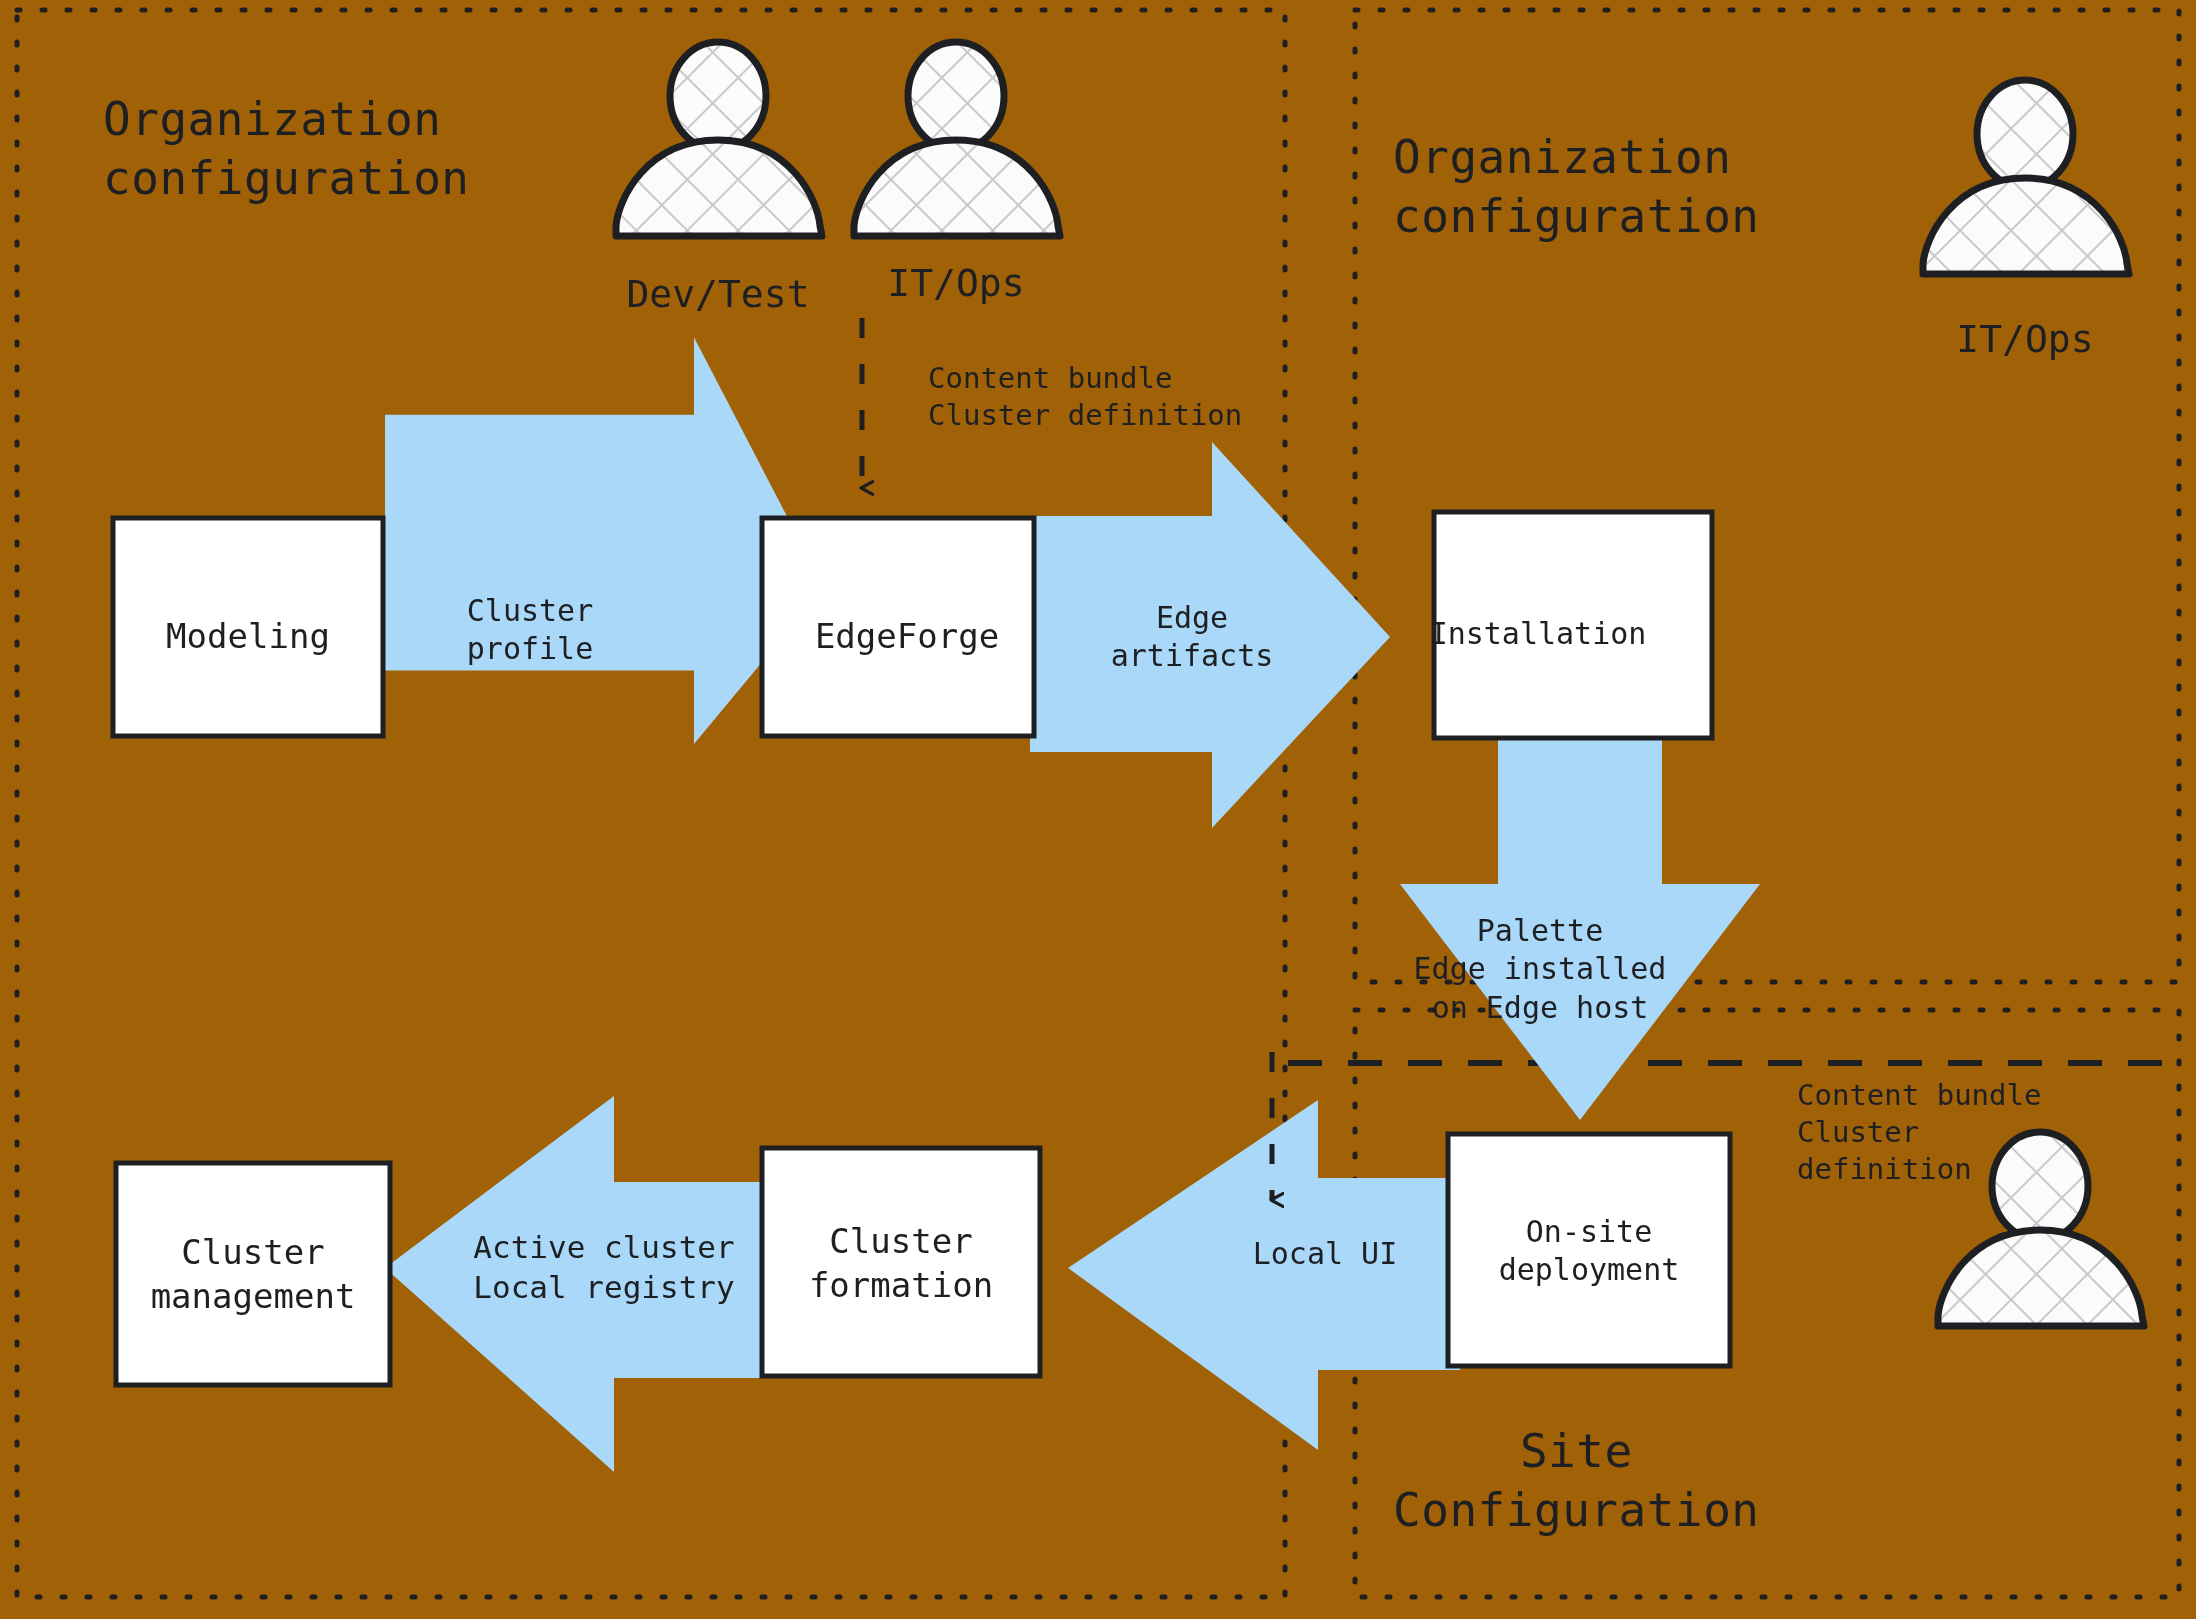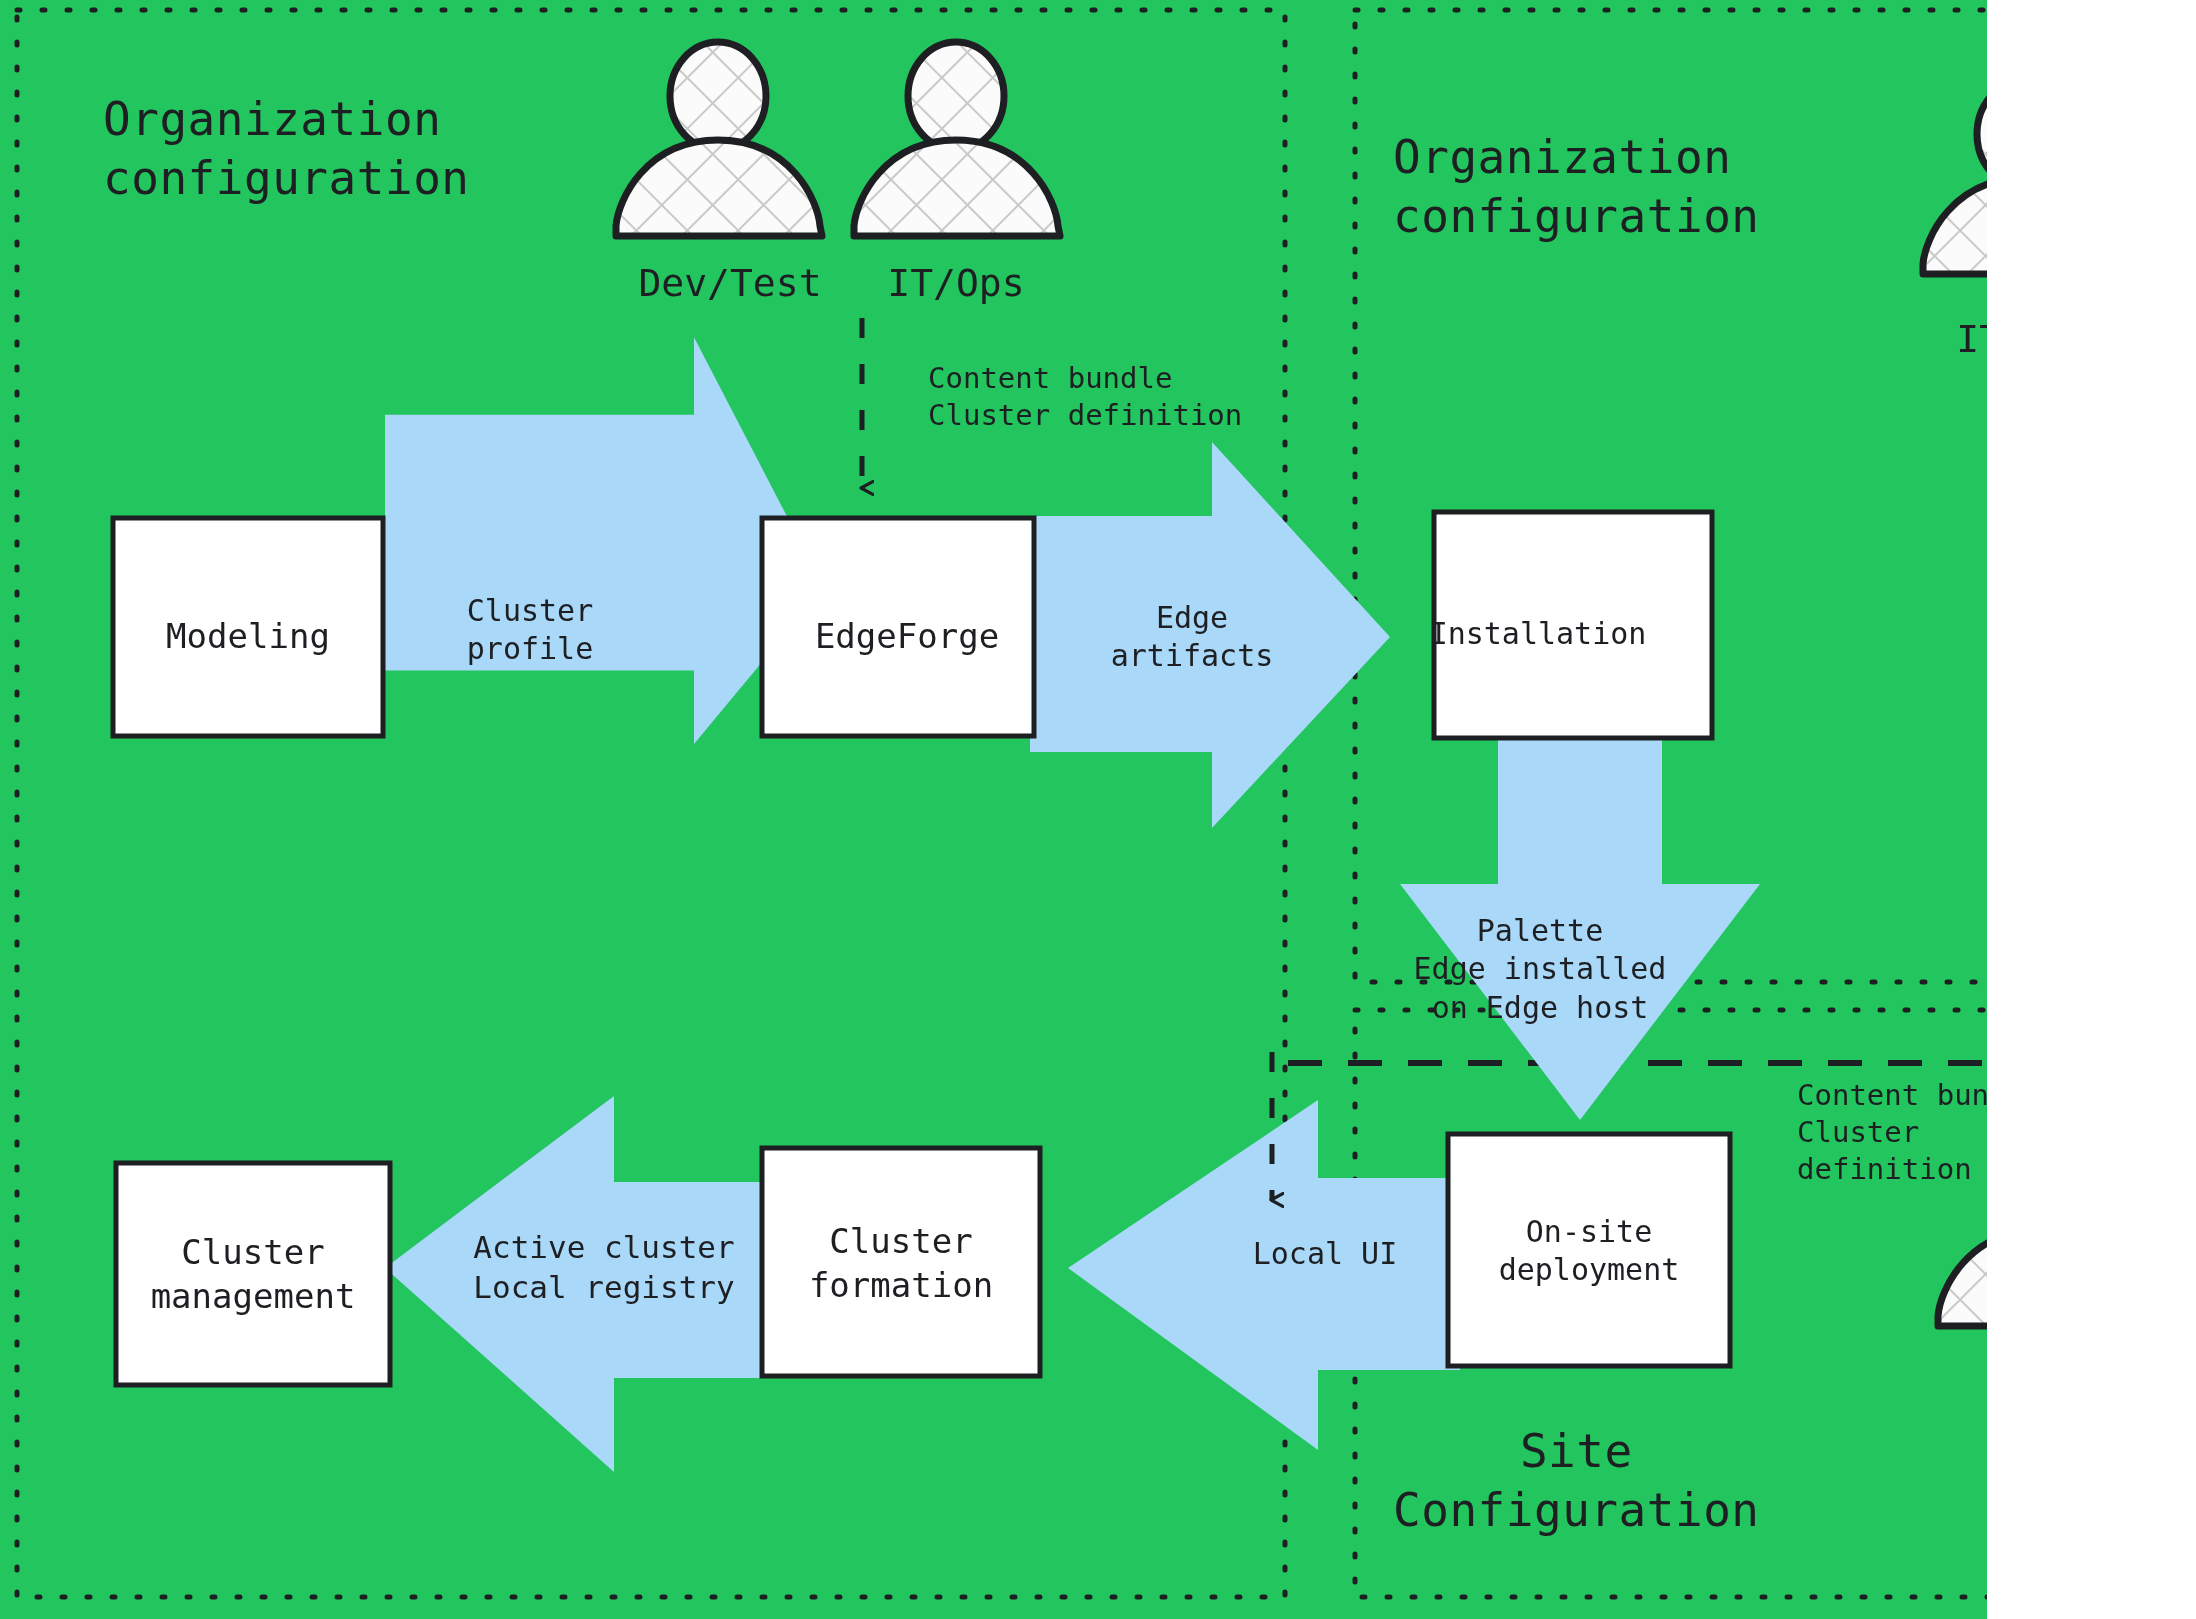--- a/index.html
+++ b/index.html
@@ -1,16 +1,16 @@
 <!DOCTYPE html>
 <html><head>
 <meta charset="utf-8">
 <style>
   html,body{margin:0;padding:0;background:#ffffff;}
-  #stage{position:relative;width:1987px;height:1619px;background:#22c55e;
+  #stage{position:relative;width:2196px;height:1619px;background:#a16207;
          font-family:"DejaVu Sans Mono","Liberation Mono",monospace;overflow:hidden;}
   svg#canvas{position:absolute;left:0;top:0;width:2196px;height:1619px;}
   .lbl{position:absolute;color:#1d1f23;font-family:"DejaVu Sans Mono","Liberation Mono",monospace;
        line-height:1.28;white-space:pre;}
   .zone-title{font-size:46px;font-weight:400;letter-spacing:.5px;}
   .box-label{font-size:34px;text-align:center;}
   .arrow-label{font-size:30px;text-align:center;}
   .ann{font-size:28px;margin-left:44px;}
   .persona{font-size:38px;text-align:center;}
   .ctr{transform:translate(-50%,-50%);text-align:center;}
@@ -78,21 +78,21 @@
     <line x1="1272" y1="1052" x2="1272" y2="1200" stroke="#1d1f23" stroke-width="5" stroke-dasharray="20 26" marker-end="url(#vhead)"></line>
   </svg>
 
   <div class="lbl zone-title" style="left:103px;top:90px;">Organization
 configuration</div>
   <div class="lbl zone-title" style="left:1393px;top:128px;">Organization
 configuration</div>
   <div class="lbl zone-title" style="left:1393px;top:1422px;text-align:center;">Site
 Configuration</div>
 
-  <div class="lbl persona ctr" style="left:718px;top:283px;margin-left:12px;">Dev/Test</div>
+  <div class="lbl persona ctr" style="left:718px;top:294px;">Dev/Test</div>
   <div class="lbl persona ctr" style="left:956px;top:283px;">IT/Ops</div>
   <div class="lbl persona ctr" style="left:2025px;top:339px;">IT/Ops</div>
 
   <div class="lbl box-label ctr" style="left:248px;top:637px;">Modeling</div>
   <div class="lbl box-label ctr" style="left:898px;top:637px;margin-left:9px;">EdgeForge</div>
   <div class="lbl box-label ctr" style="left:1538px;top:634px;font-size:30px;">Installation</div>
   <div class="lbl box-label ctr" style="left:1589px;top:1251px;font-size:30px;">On-site
 deployment</div>
   <div class="lbl box-label ctr" style="left:901px;top:1264px;">Cluster
 formation</div>

